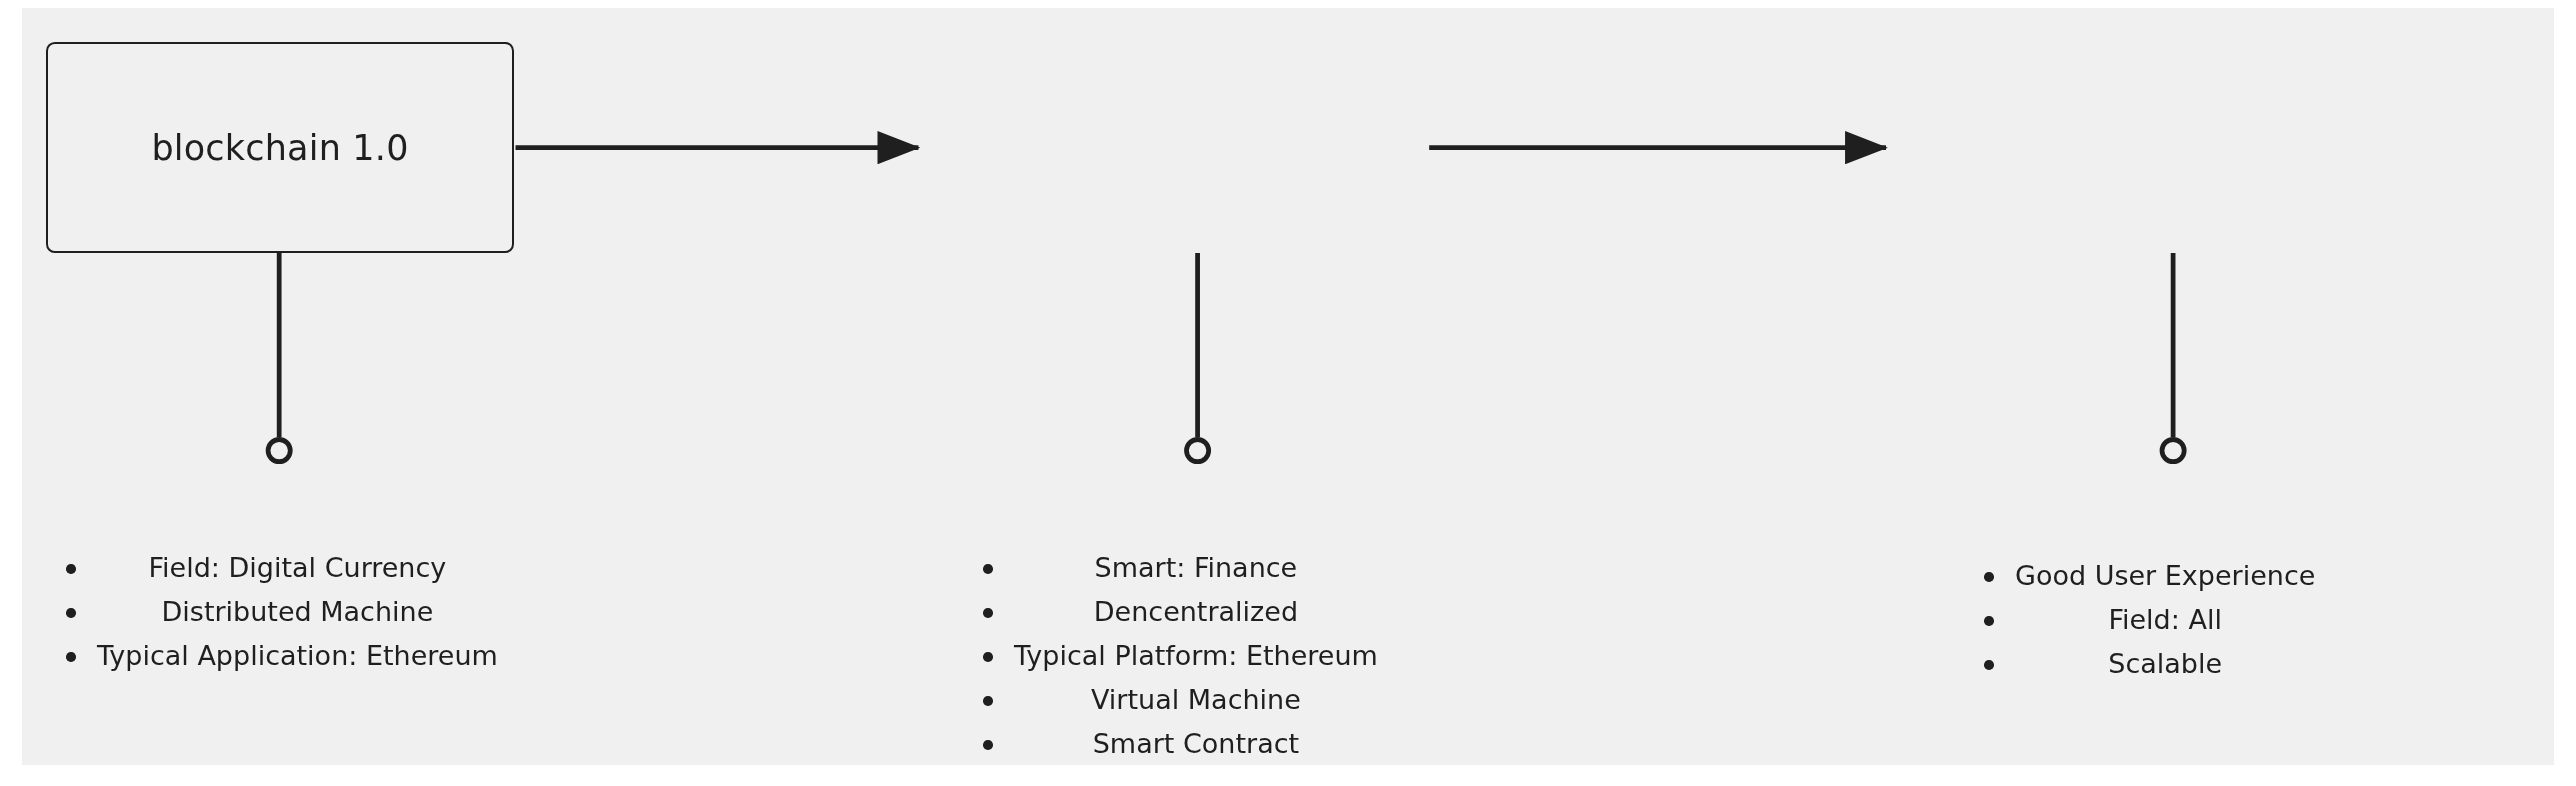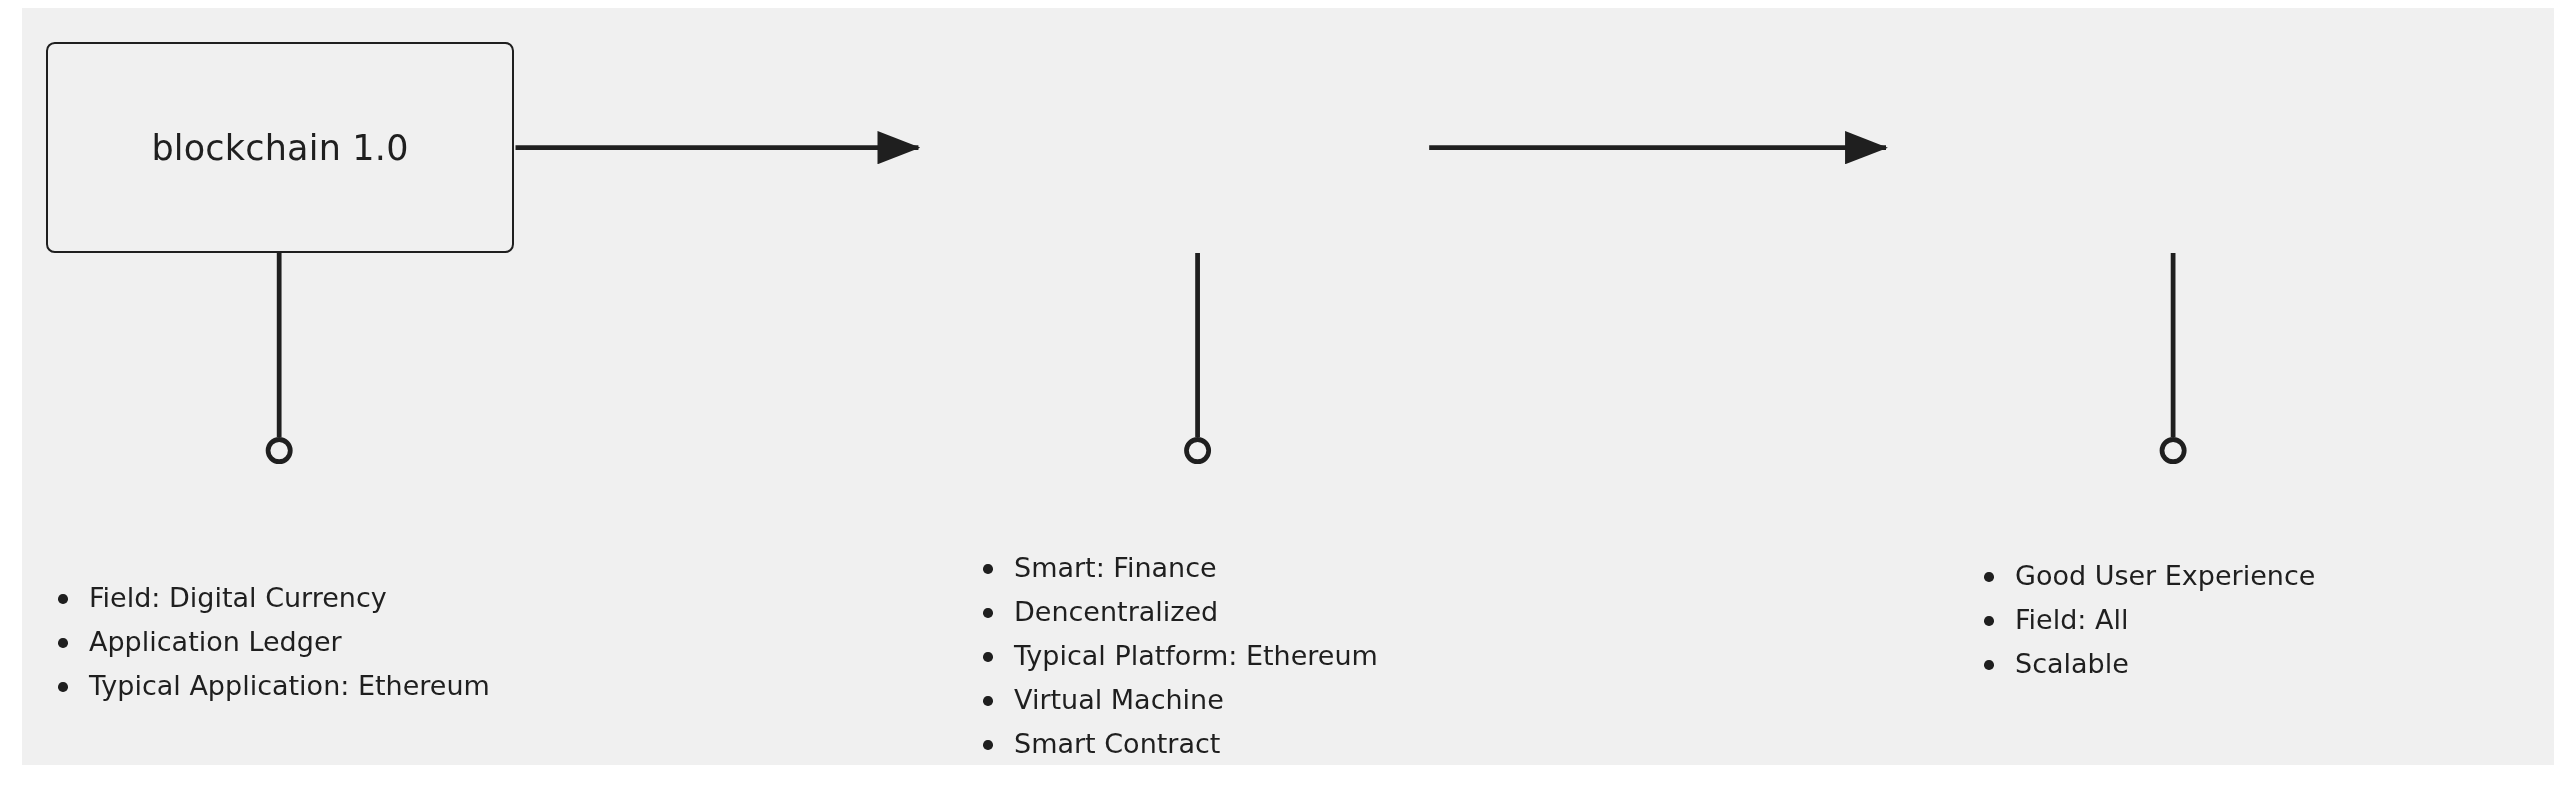--- a/index.html
+++ b/index.html
@@ -13,20 +13,21 @@
     height: 787px;
     font-family: "DejaVu Sans", "Liberation Sans", sans-serif;
     overflow: hidden;
   }
 
   #diagram-root {
     position: relative;
     width: 2576px;
     height: 787px;
     background: #ffffff;
+    text-align: center;
   }
 
   
   .canvas-surface {
     position: absolute;
     left: 22px;
     top: 8px;
     width: 2532px;
     height: 757px;
     background: #f0f0f0;
@@ -84,21 +85,21 @@
     content: "";
     position: absolute;
     left: 0;
     top: 18px;
     width: 9.5px;
     height: 9.5px;
     border-radius: 50%;
     background: #1f1f1f;
   }
 
-  #detail-list-1 { left: 58px;   top: 546px; margin-top: 30px; }
+  #detail-list-1 { left: 66px;   top: 546px; }
   #detail-list-2 { left: 983px; top: 546px; }
   #detail-list-3 { left: 1984px; top: 554px; }
 </style>
 </head>
 <body>
 
 <div id="diagram-root">
 
   <div class="canvas-surface"></div>
 
@@ -134,21 +135,21 @@
   </svg>
 
   <div class="node-box" id="node-box-1">
     <span class="node-label">blockchain 1.0</span>
   </div>
 
 
 
   <ul class="detail-list" id="detail-list-1">
     <li class="detail-item">Field: Digital Currency</li>
-    <li class="detail-item">Application Ledger</li>
+    <li class="detail-item">Distributed Machine</li>
     <li class="detail-item">Typical Application: Ethereum</li>
   </ul>
 
   <ul class="detail-list" id="detail-list-2">
     <li class="detail-item">Smart: Finance</li>
     <li class="detail-item">Dencentralized</li>
     <li class="detail-item">Typical Platform: Ethereum</li>
     <li class="detail-item">Virtual Machine</li>
     <li class="detail-item">Smart Contract</li>
   </ul>

